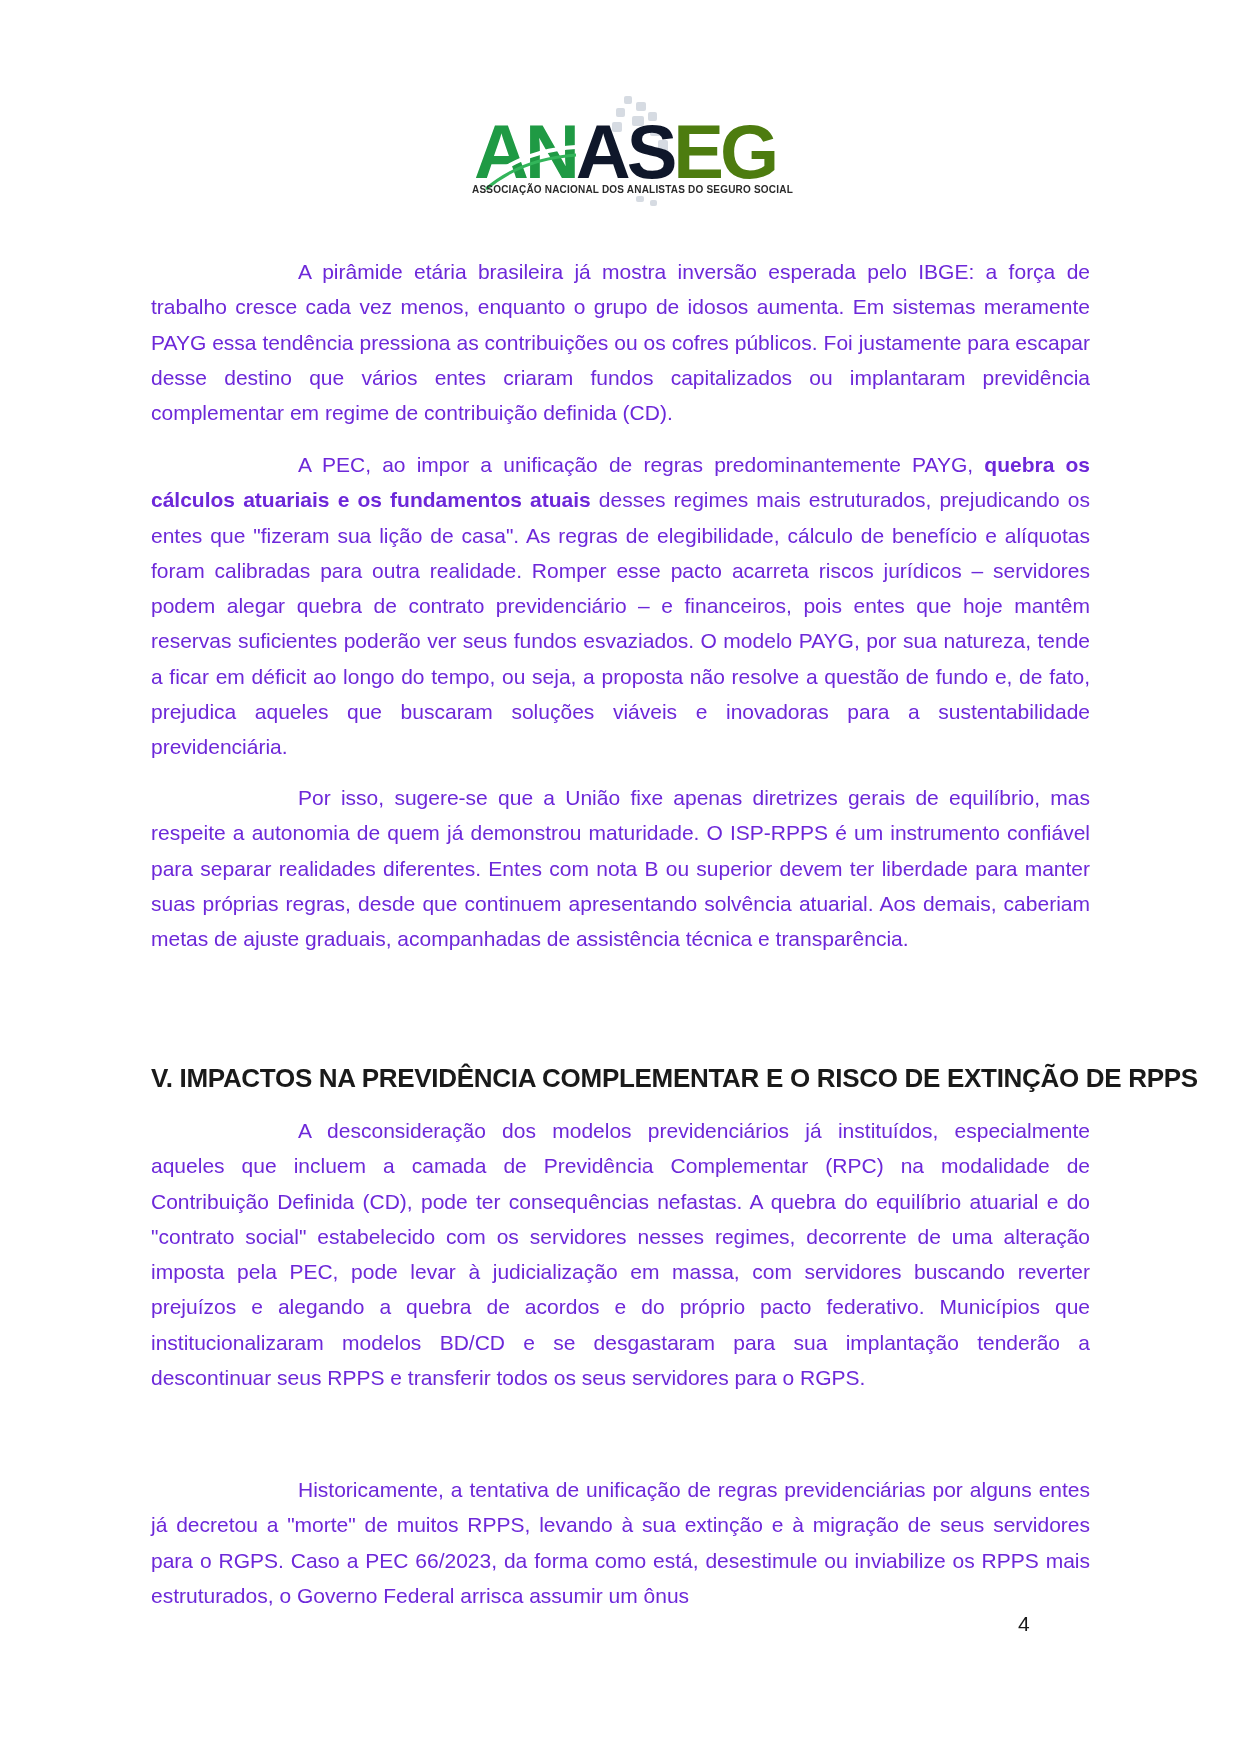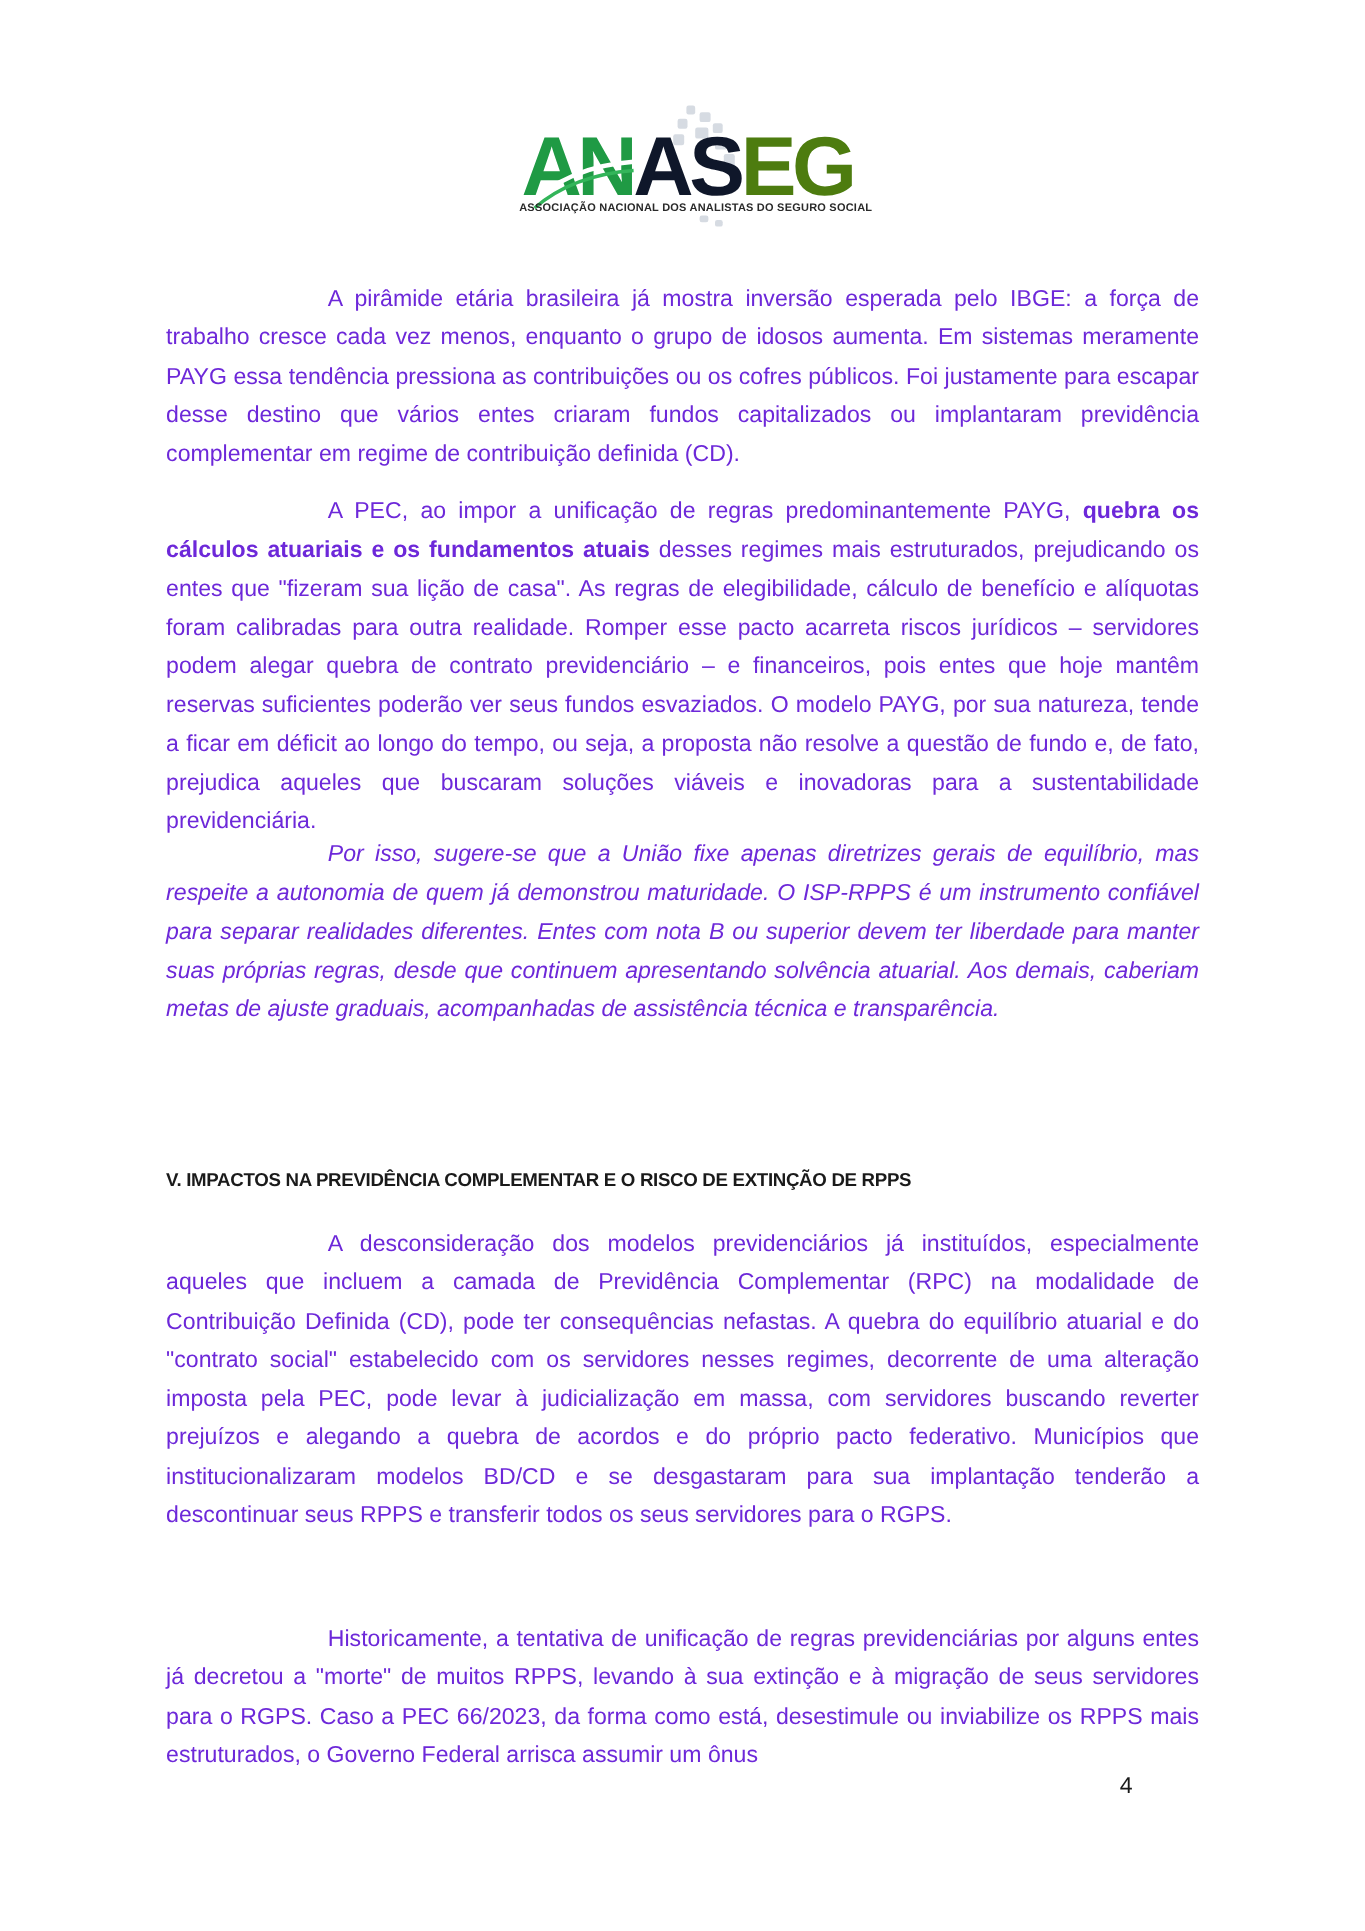--- a/index.html
+++ b/index.html
@@ -14,22 +14,22 @@
     .logo-as { color: #0f172a; }
     .logo-eg { color: #4d7c0f; }
     .logo-swoosh { position: absolute; left: 10px; top: 45px; width: 110px; height: 50px; }
     .logo-sub { position: absolute; left: 6px; top: 88px; font-family: "Liberation Sans", sans-serif; font-weight: bold; font-size: 10px; color: #2a2a2a; letter-spacing: 0.2px; white-space: nowrap; }
 
     .body-text { position: absolute; left: 151px; width: 939px; font-family: "Liberation Sans", sans-serif; font-size: 21px; line-height: 35.3px; color: #6d28d9; text-align: justify; }
     .para { margin: 0; text-indent: 147px; }
     .para b { font-weight: bold; }
     .p1 { top: 254px; }
     .p2 { top: 447px; }
-    .p3 { top: 759px; font-style: italic; }
-    .heading { position: absolute; left: 151px; top: 1063px; font-family: "Liberation Sans", sans-serif; font-weight: bold; font-size: 17px; color: #1a1a1a; letter-spacing: -0.3px; white-space: nowrap; }
+    .p3 { top: 780px; }
+    .heading { position: absolute; left: 151px; top: 1063px; font-family: "Liberation Sans", sans-serif; font-weight: bold; font-size: 26px; color: #1a1a1a; letter-spacing: -0.3px; white-space: nowrap; }
     .p4 { top: 1113px; }
     .p5 { top: 1472px; }
     .page-number { position: absolute; left: 1018px; top: 1612px; font-family: "Liberation Sans", sans-serif; font-size: 21px; color: #1a1a1a; }
   </style>
 </head>
 <body>
 
 <div class="page">
 
   <div class="logo">

